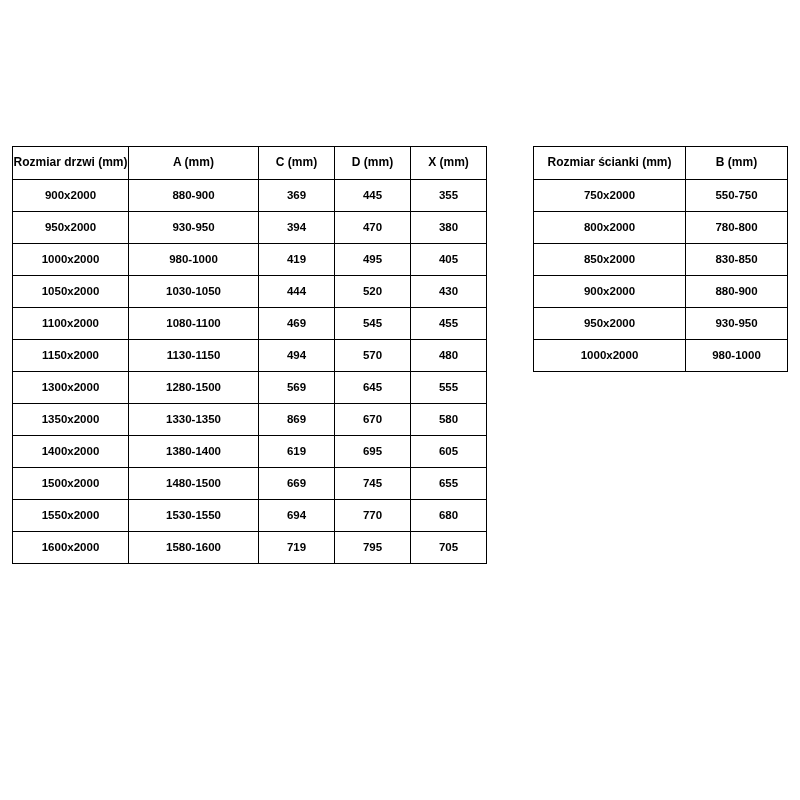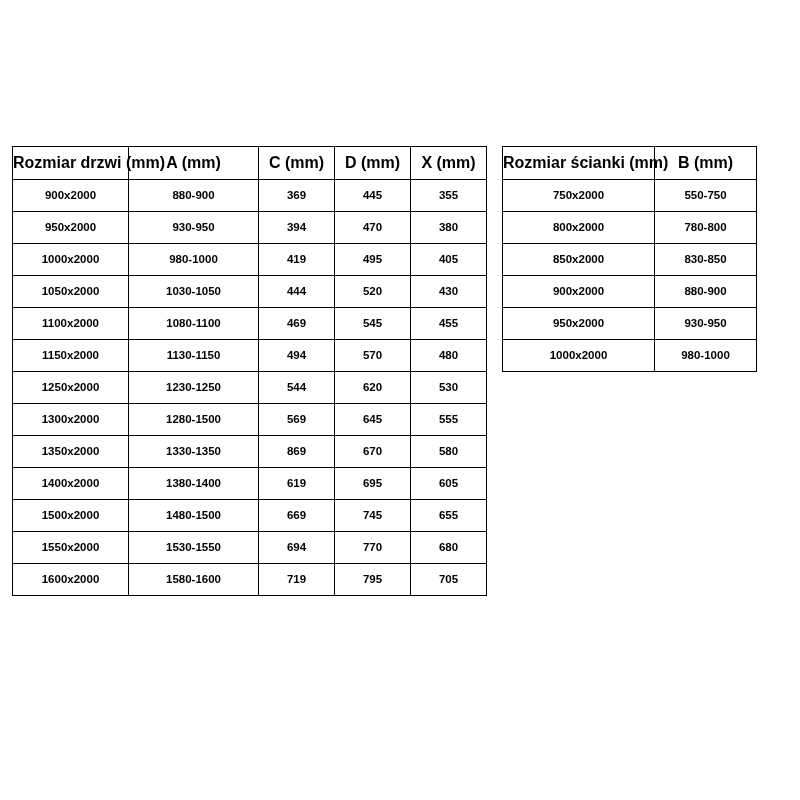--- a/index.html
+++ b/index.html
@@ -35,42 +35,42 @@
     vertical-align: middle;
     font-size: 11.5px;
     font-weight: bold;
     color: #000000;
     padding: 0;
     height: 31px;
     line-height: 1.15;
     white-space: nowrap;
   }
   table.spec thead th {
-    font-size: 16px;
+    font-size: 12px;
     font-weight: bold;
     height: 32px;
   }
 
   
   #doors-table {
     position: absolute;
     left: 12px;
     top: 146px;
     width: 474px;
   }
   #doors-table col.c0 { width: 116px; }
   #doors-table col.c1 { width: 130px; }
   #doors-table col.c2 { width: 76px; }
   #doors-table col.c3 { width: 76px; }
   #doors-table col.c4 { width: 76px; }
 
   
   #wall-table {
     position: absolute;
-    left: 502px;
+    left: 533px;
     top: 146px;
     width: 254px;
     padding-left: 22px;
   }
   #wall-table col.w0 { width: 152px; }
   #wall-table col.w1 { width: 102px; }
 </style>
 </head>
 <body>
 
@@ -130,27 +130,20 @@
         <td>455</td>
       </tr>
       <tr>
         <td>1150x2000</td>
         <td>1130-1150</td>
         <td>494</td>
         <td>570</td>
         <td>480</td>
       </tr>
       <tr>
-        <td>1250x2000</td>
-        <td>1230-1250</td>
-        <td>544</td>
-        <td>620</td>
-        <td>530</td>
-      </tr>
-      <tr>
         <td>1300x2000</td>
         <td>1280-1500</td>
         <td>569</td>
         <td>645</td>
         <td>555</td>
       </tr>
       <tr>
         <td>1350x2000</td>
         <td>1330-1350</td>
         <td>869</td>

